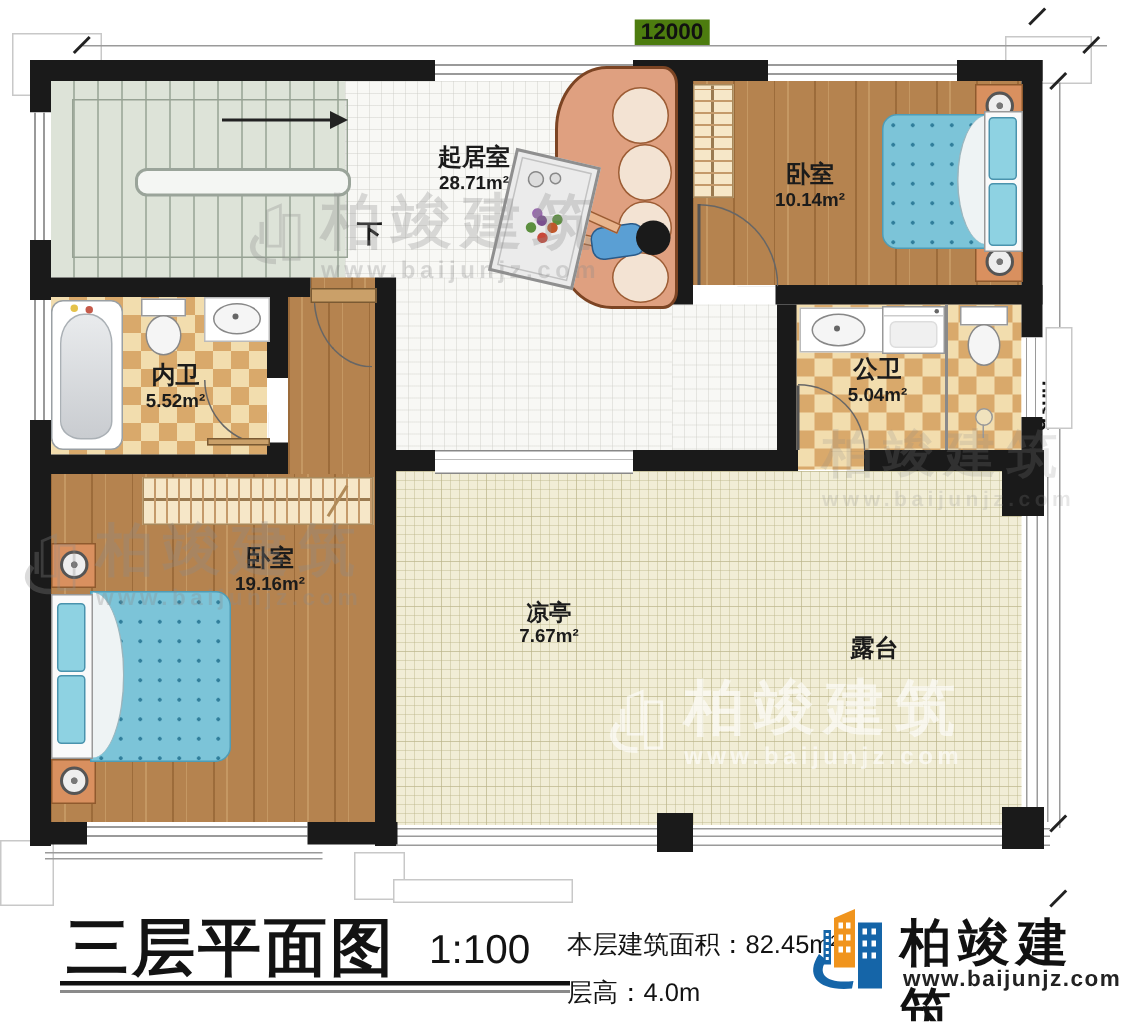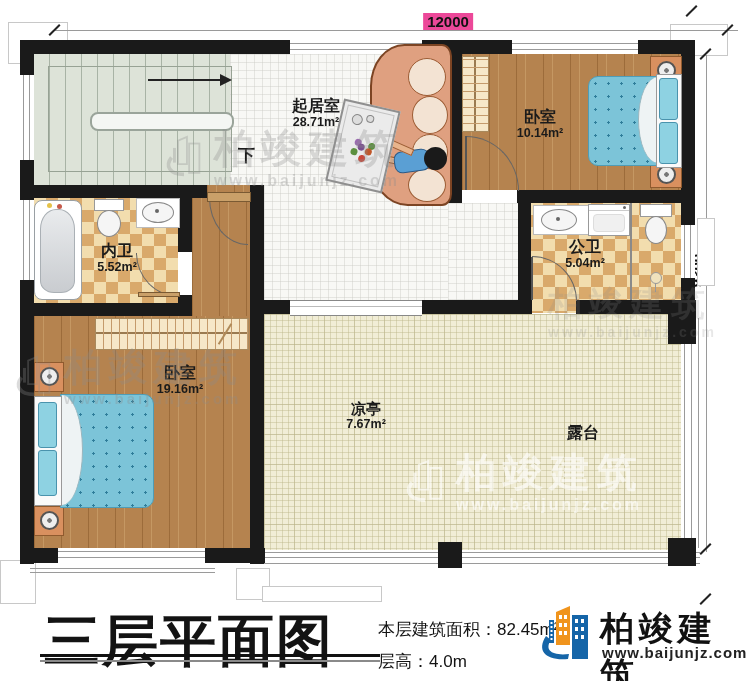--- a/index.html
+++ b/index.html
@@ -38,21 +38,21 @@
   .arc-bl{position:absolute;border-left:1px solid #666;border-bottom:1px solid #666;border-bottom-left-radius:100% 100%;}
   .leaf{position:absolute;background:#caa069;border:1px solid #7a5a33;}
   .leafline{position:absolute;background:#555;}
   
   .rlabel{position:absolute;transform:translateX(-50%);text-align:center;color:#1b1b1b;line-height:1.15;white-space:nowrap;}
   .rname{font-weight:bold;font-size:16px;}
   .rarea{font-weight:bold;font-size:12.5px;}
   
   .dimline{position:absolute;background:#9a9a9a;}
   .tick{position:absolute;width:15px;height:2px;background:#222;transform:rotate(-45deg);}
-  .dimlabel{position:absolute;font-size:15px;font-weight:bold;color:#111;background:#ec4899;padding:0 4px;}
+  .dimlabel{position:absolute;font-size:15px;font-weight:bold;color:#111;background:#4d7c0f;padding:0 4px;}
   .extbox{position:absolute;border:1px solid #c8c8c8;background:#fff;}
   
   .nightstand{position:absolute;background:#d9905f;border:1px solid #8f5a2e;}
   .lamp{width:15px;height:15px;margin:4px auto 0;border:2px solid #555;border-radius:50%;
     background:radial-gradient(circle,#777 2px,#eee 2.5px);}
   .pillow{position:absolute;background:#8ed2e2;border:1px solid #4a93ad;border-radius:3px;}
   .mattress{position:absolute;background-color:#7cc4d8;border:1px solid #4f9cb6;
     background-image:radial-gradient(circle,#2f7d9a 1.2px,transparent 1.4px);background-size:13px 13px;}
   .sheet{position:absolute;background:#eef3f4;}
   .headboard{position:absolute;background:#fafafa;border:1px solid #999;}
@@ -62,21 +62,21 @@
   .wardrobe{position:absolute;background-color:#f6e7c8;border:1px solid #a8895c;}
   .wr-h{background-image:repeating-linear-gradient(90deg,transparent 0 7px,#c49a6b 7px 8px),linear-gradient(to bottom,transparent 13px,#9a7a50 13px,#9a7a50 15px,transparent 15px);}
   .wr-v{background-image:repeating-linear-gradient(0deg,transparent 0 7px,#c49a6b 7px 8px),linear-gradient(to right,transparent 11px,#9a7a50 11px,#9a7a50 13px,transparent 13px);}
   
   .wm{position:absolute;display:flex;align-items:flex-start;gap:8px;pointer-events:none;}
   .wm-gray{color:#8c8c8c;opacity:.3;}
   .wm-white{color:#ffffff;opacity:.6;}
   .wm-brand{font-weight:bold;letter-spacing:7px;line-height:1;}
   .wm-url{font-weight:bold;letter-spacing:3px;margin-top:4px;}
   
-  .tb-title{position:absolute;font-size:56px;font-weight:bold;color:#131313;letter-spacing:2px;}
+  .tb-title{position:absolute;font-size:42px;font-weight:bold;color:#131313;letter-spacing:2px;}
   .tb-scale{position:absolute;font-size:27px;color:#131313;}
   .tb-line{position:absolute;}
   .tb-small{position:absolute;font-size:17px;color:#131313;}
   .logo-brand{position:absolute;font-size:34px;font-weight:bold;color:#111;letter-spacing:5px;}
   .logo-url{position:absolute;font-size:15px;font-weight:bold;color:#222;letter-spacing:1px;}
 </style>
 </head>
 <body>
 
 <div class="canvas">
@@ -306,20 +306,21 @@
   <div class="wm wm-gray" style="left:548px;top:286px;opacity:.2">
     <div>
       <div class="wm-brand" style="font-size:34px">柏竣建筑</div>
       <div class="wm-url" style="font-size:14px">www.baijunjz.com</div>
     </div>
   </div>
 
   <div class="tb-title" style="left:44px;top:604px">三层平面图</div>
   <div class="tb-line" style="left:40px;top:654px;width:340px;height:3px;background:#111"></div>
   <div class="tb-line" style="left:40px;top:660px;width:340px;height:2px;background:#8a8a8a"></div>
+  <div class="tb-scale" style="left:286px;top:618px">1:100</div>
   <div class="tb-small" style="left:378px;top:618px">本层建筑面积：82.45m²</div>
   <div class="tb-small" style="left:378px;top:650px">层高：4.0m</div>
 
   <div class="abs" style="left:536px;top:602px;width:60px;height:62px">
     <svg width="60" height="62" viewBox="0 0 60 60">
       <path d="M32 56 C10 58 0 48 10 33 L15 37 C8 47 16 53 33 51 Z" fill="#1565a8"></path>
       <polygon points="20,9 34,3 34,42 20,42" fill="#f0941d"></polygon>
       <rect x="36" y="12" width="16" height="44" fill="#1565a8"></rect>
       <rect x="13" y="17" width="5" height="23" fill="#1565a8"></rect>
       <g fill="#ffffff">

